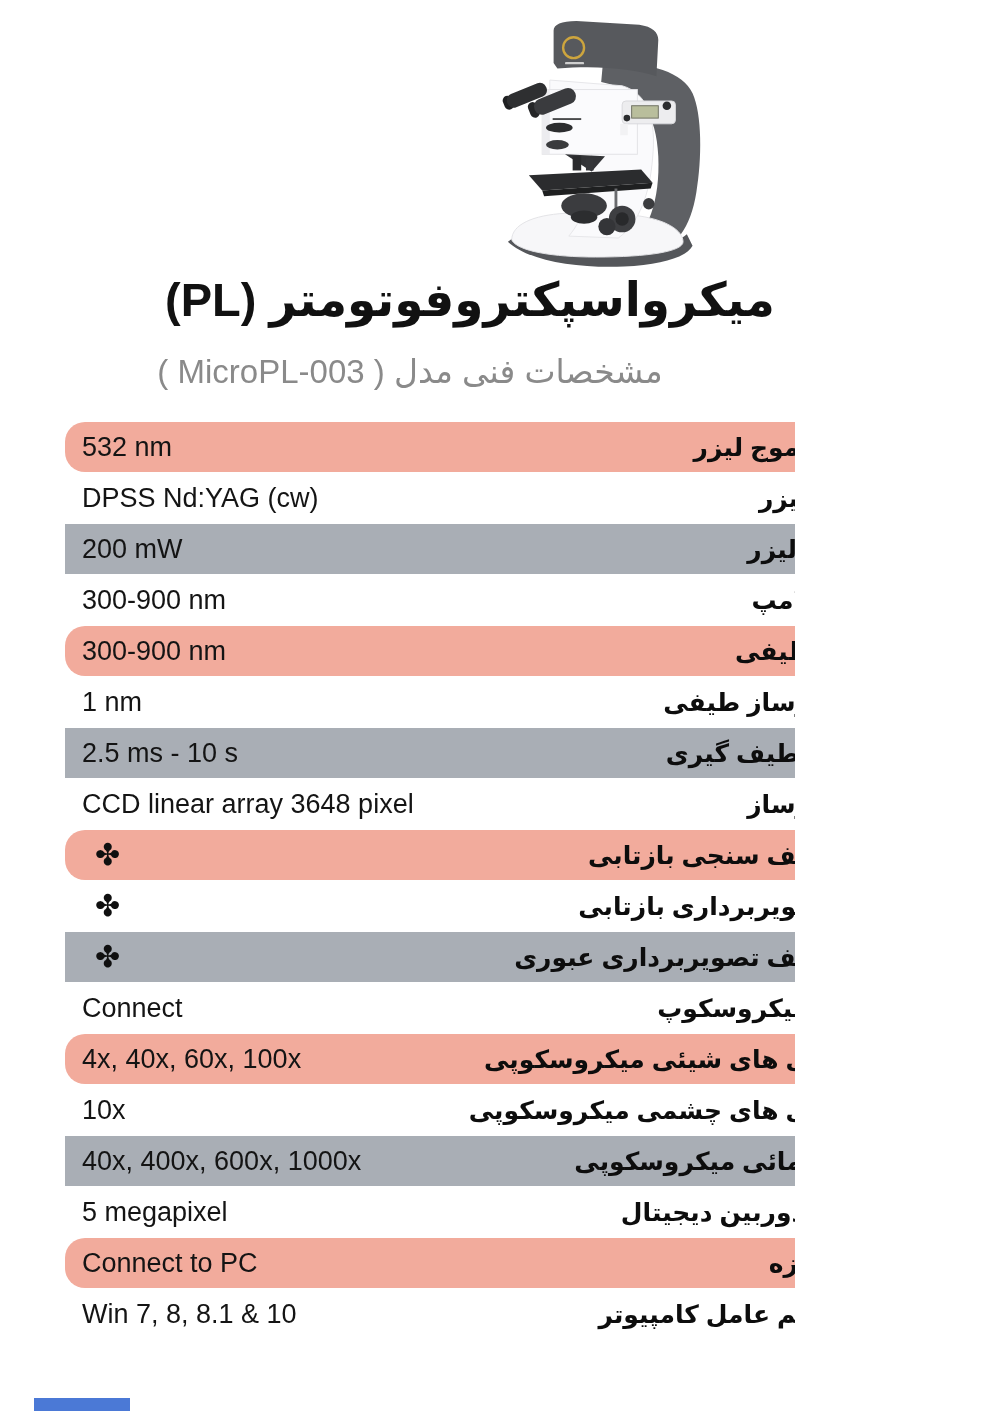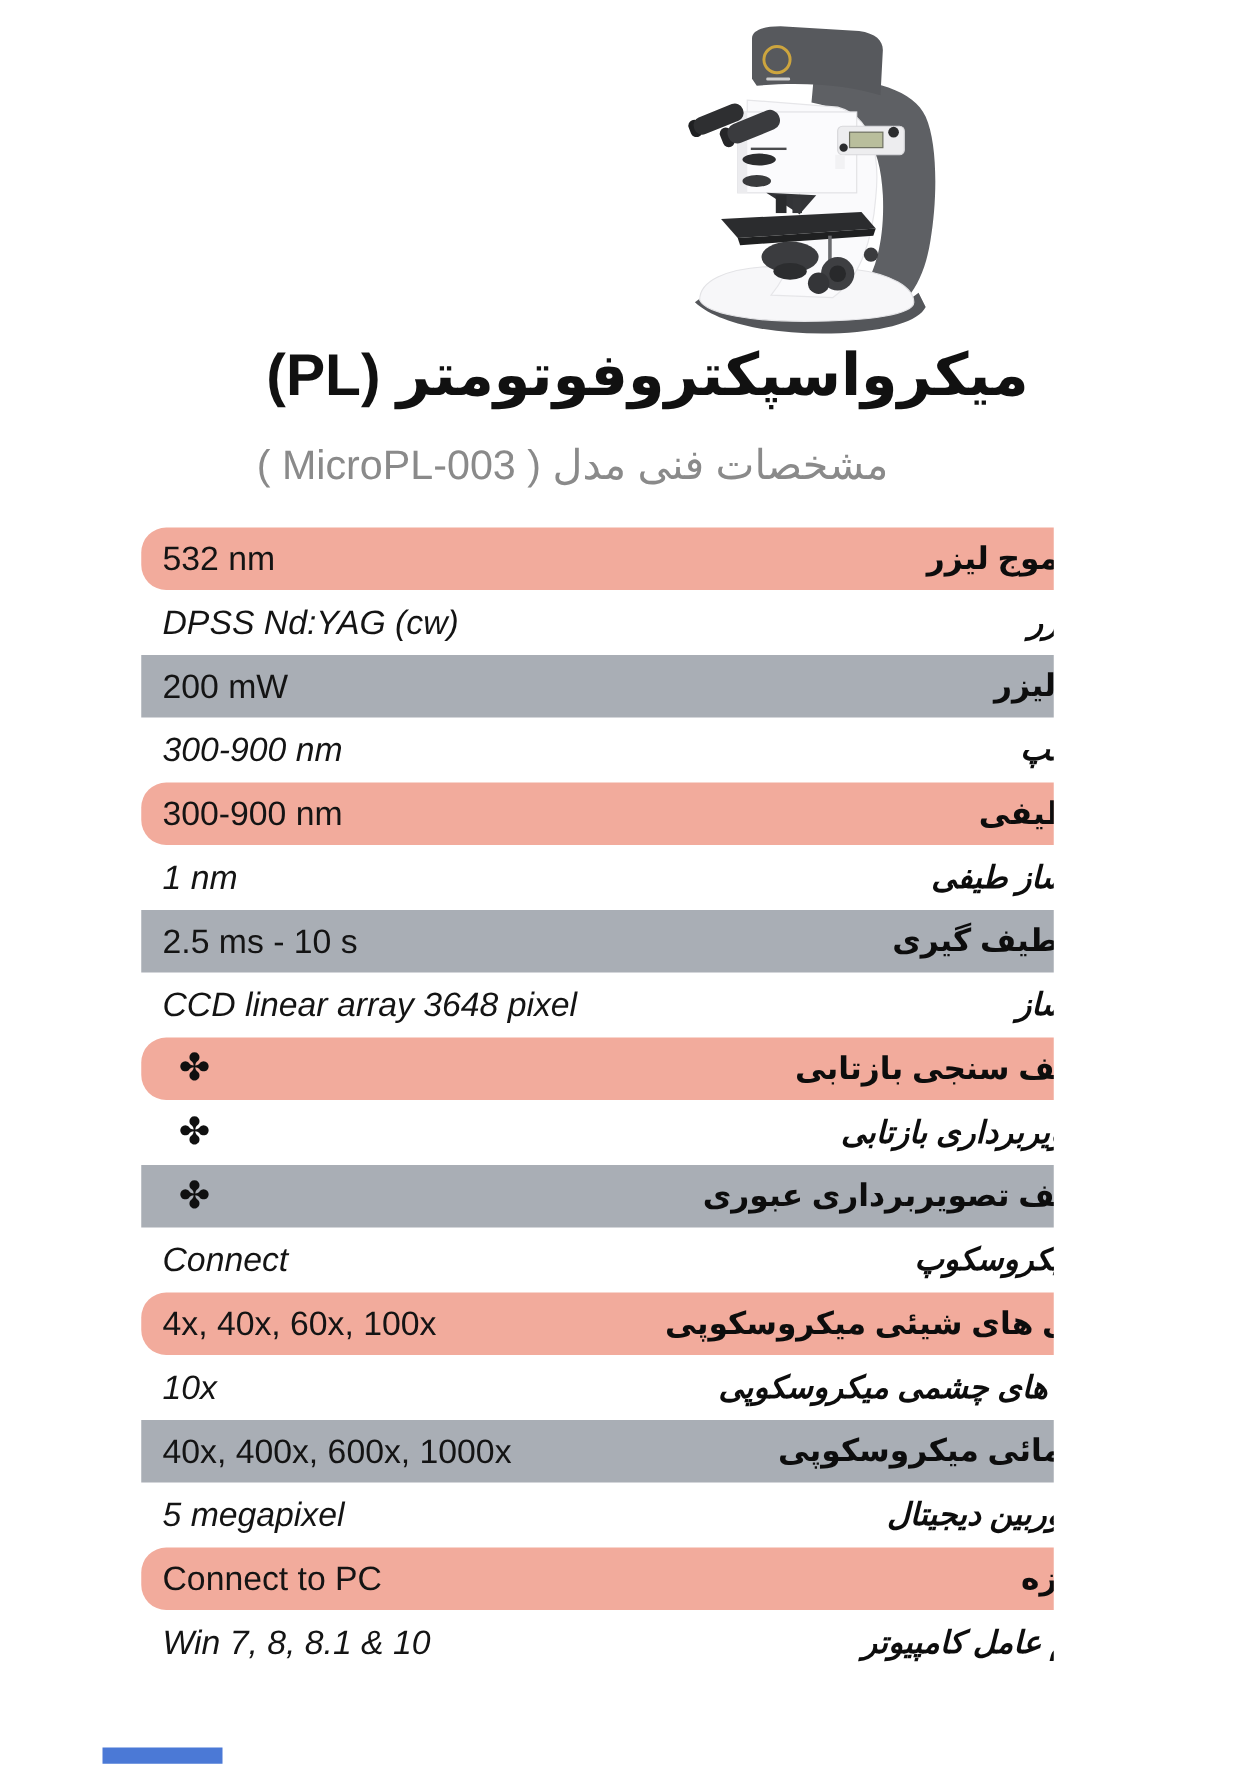--- a/index.html
+++ b/index.html
@@ -3,21 +3,20 @@
 <meta charset="utf-8">
 <style>
   html,body{margin:0;padding:0;}
   .page{
     position:relative;
     width:795px;height:1413px;
     background:#ffffff;
     overflow:hidden;
     font-family:"Liberation Sans","DejaVu Sans",sans-serif;
     color:#151515;
-    margin-left:48px;
   }
   .hero{
     position:absolute;left:462px;top:2px;width:286px;height:276px;
   }
   .title{
     position:absolute;top:272px;left:90px;width:760px;
     text-align:center;direction:rtl;
     font-size:47px;font-weight:700;color:var(--title-black,#111);
     letter-spacing:0;
   }
@@ -30,21 +29,21 @@
     position:absolute;left:65px;top:422px;width:813px;
     display:flex;flex-direction:column;
   }
   .row{
     height:50px;
     display:flex;align-items:center;justify-content:space-between;
     margin-bottom:1px;
   }
   .tone-salmon{background:var(--salmon,#F2AB9C);border-radius:20px;}
   .tone-gray{background:var(--row-gray,#A9AEB5);gap:44px;}
-  .tone-white{background:transparent;font-style:italic;}
+  .tone-white{background:transparent;}
   .val{
     direction:ltr;
     padding-left:17px;
     font-size:27px;color:#141414;
     white-space:nowrap;
   }
   .icon-glyph{
     font-size:30px;
     padding-left:30px;
     line-height:1;

